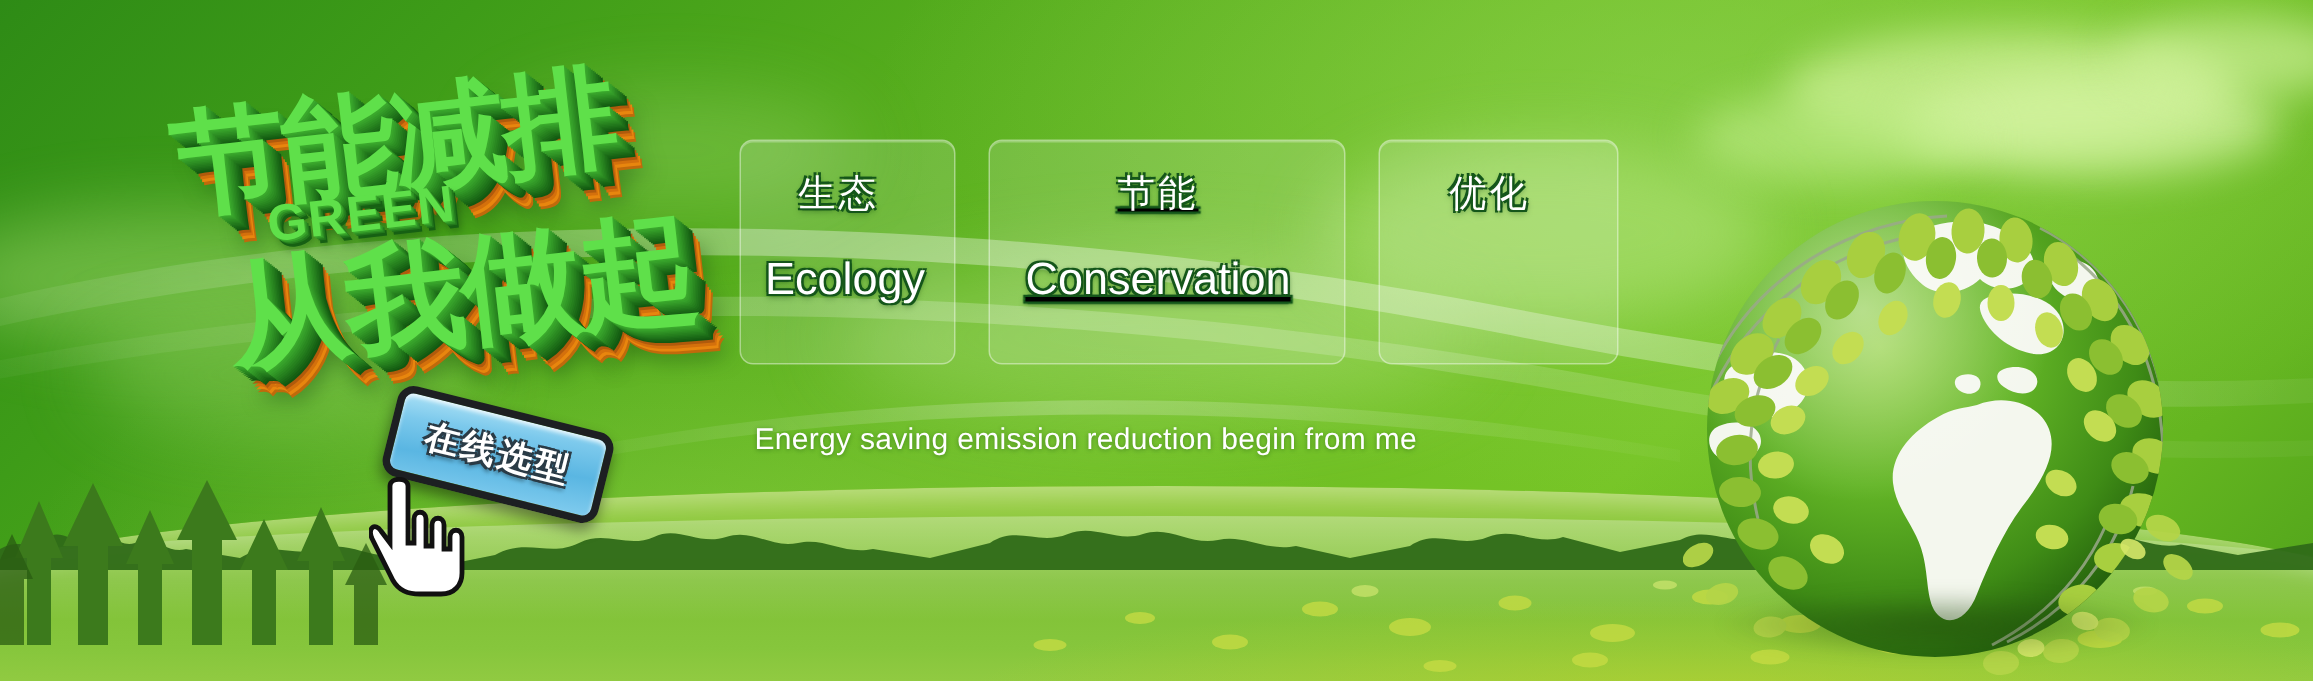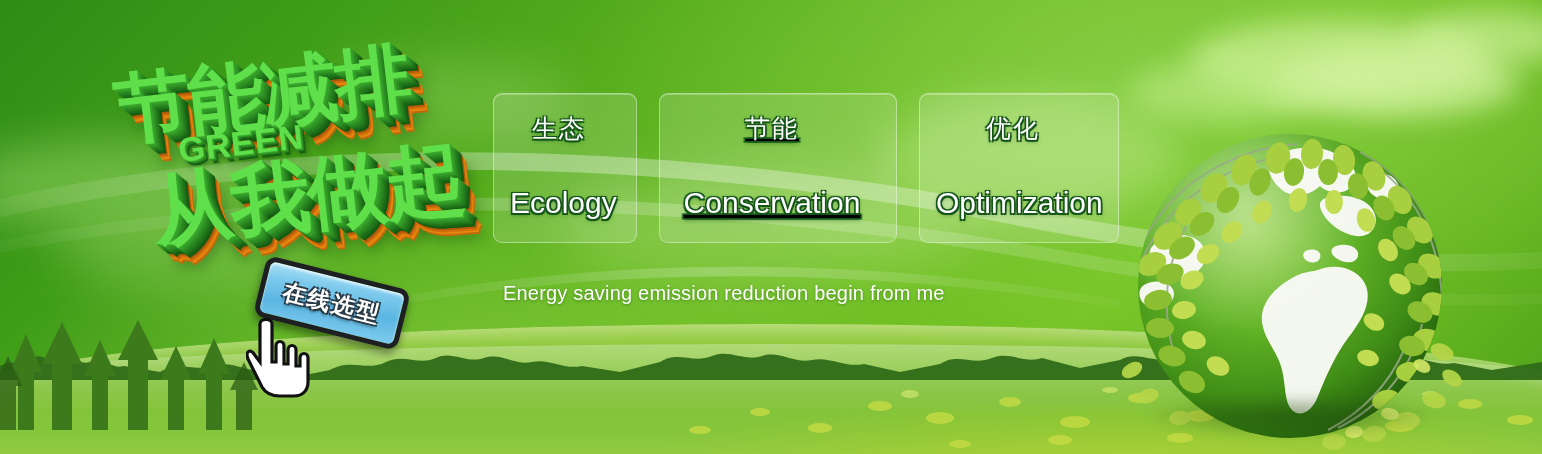--- a/index.html
+++ b/index.html
@@ -90,29 +90,29 @@
   .card{
     border-radius:9px;height:150px;box-sizing:border-box;
     padding:22px 28px 0 16px;text-align:center;
     background:rgba(255,255,255,0.14);
     border:1px solid rgba(255,255,255,0.40);
     box-shadow:inset 0 1px 0 rgba(255,255,255,0.28);
     cursor:pointer;
   }
   .card.w1{width:144px;}
   .card.w2{width:238px;text-decoration:underline;}
-  .card.w3{width:200px;}
+  .card.w3{width:160px;}
   .card .cn{
     font-size:25px;color:#ffffff;font-weight:400;letter-spacing:2px;line-height:1;
     font-family:"DejaVu Sans","Liberation Sans",sans-serif;
     text-shadow:-1.5px -1.5px 0 #14561a,1.5px -1.5px 0 #14561a,-1.5px 1.5px 0 #14561a,1.5px 1.5px 0 #14561a,
                  0 0 3px rgba(10,60,12,0.7),0 2px 4px rgba(10,60,12,0.5);
   }
   .card .en{
-    margin-top:47px;font-size:30px;color:#ffffff;font-weight:400;line-height:1;
+    margin-top:31px;font-size:30px;color:#ffffff;font-weight:400;line-height:1;
     text-shadow:-1.5px -1.5px 0 #14561a,1.5px -1.5px 0 #14561a,-1.5px 1.5px 0 #14561a,1.5px 1.5px 0 #14561a,
                  0 0 3px rgba(10,60,12,0.7),0 2px 4px rgba(10,60,12,0.5);
   }
 
   
   .tagline{
     position:absolute;left:503px;top:261px;font-size:20px;color:#ffffff;
     letter-spacing:0.2px;text-shadow:0 1px 3px rgba(20,70,15,0.45);margin-top:21px;
   }
 
@@ -226,21 +226,20 @@
     <div class="card w1">
       <div class="cn">生态</div>
       <div class="en">Ecology</div>
     </div>
     <div class="card w2">
       <div class="cn">节能</div>
       <div class="en">Conservation</div>
     </div>
     <div class="card w3">
       <div class="cn">优化</div>
-      <div class="en">Optimization</div>
     </div>
   </div>
 
   <div class="tagline">Energy saving emission reduction begin from me</div>
 
   <div class="globe-wrap">
     <div class="globe-shadow"></div>
     <svg width="340" height="330" viewBox="0 0 340 330">
       <defs>
         <radialGradient id="sph" cx="38%" cy="32%" r="72%">

